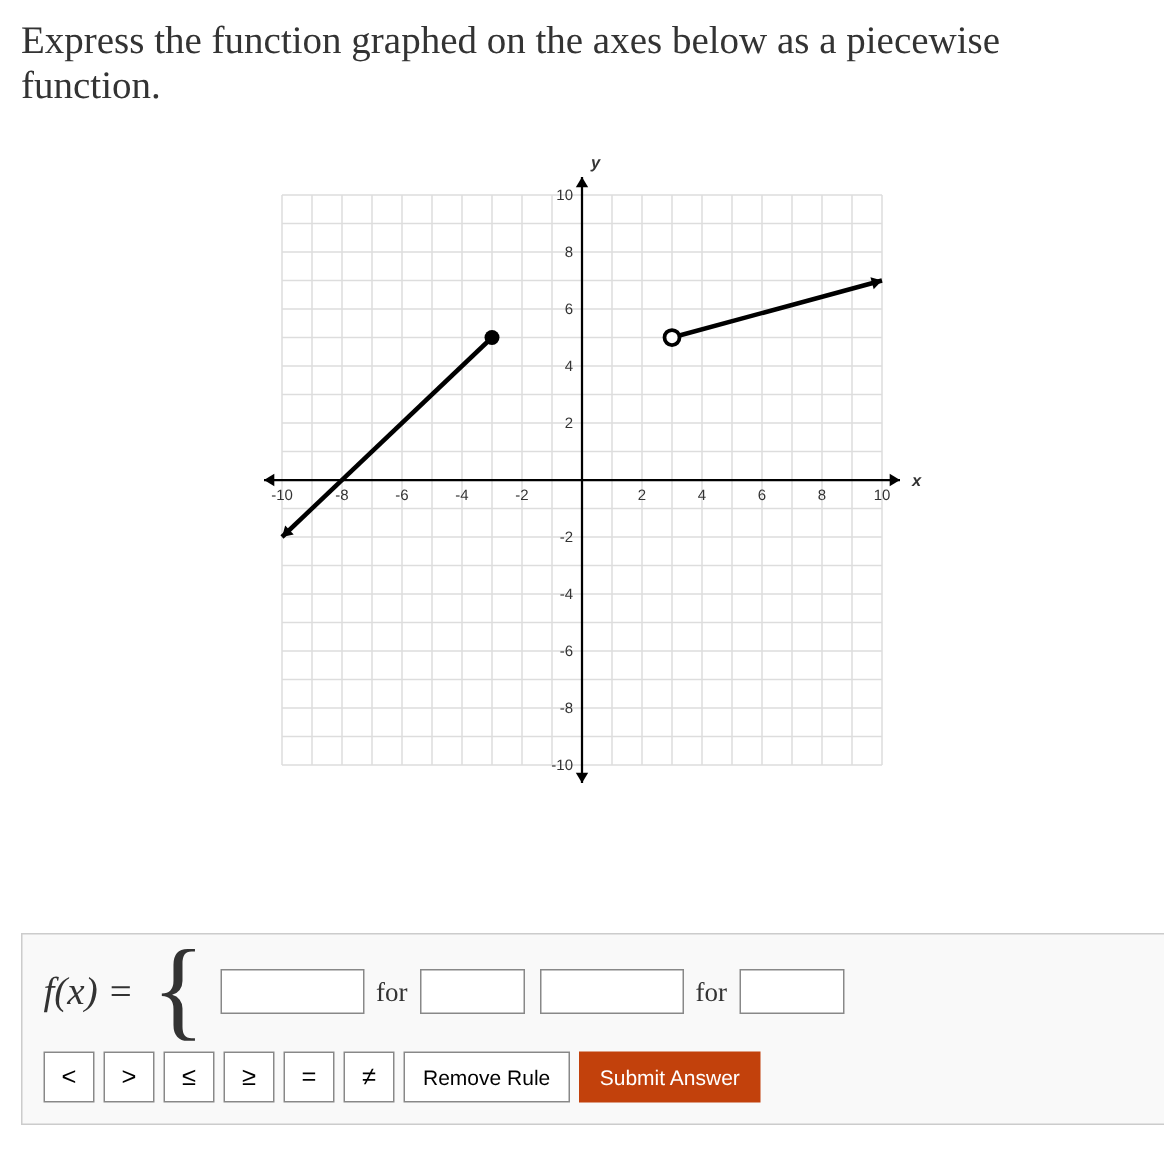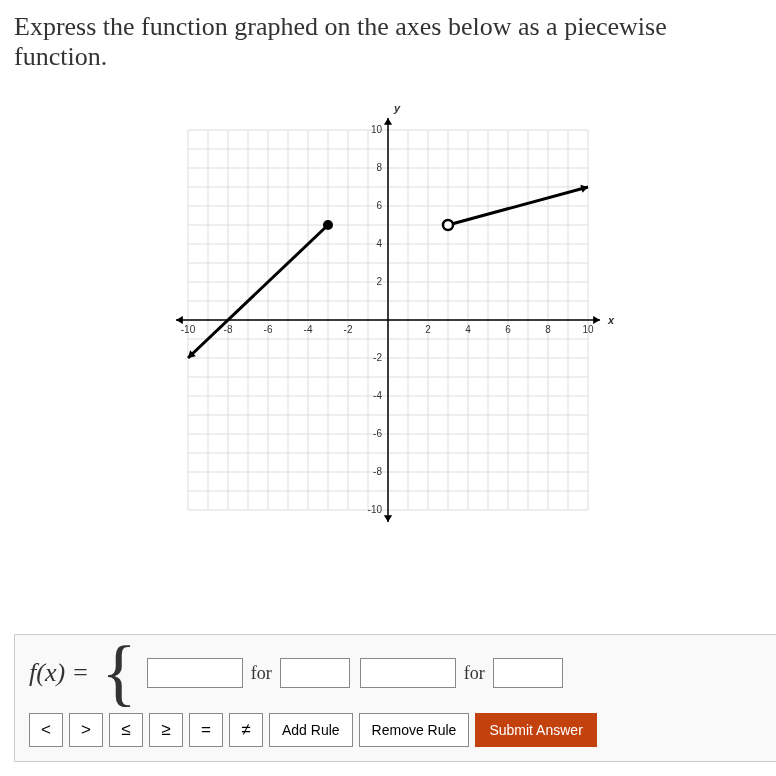--- a/index.html
+++ b/index.html
@@ -23,21 +23,21 @@
       padding: 20px 0 10px 0;
     }
     .answer-panel {
       border: 1px solid #ccc;
       background: #f9f9f9;
       margin: 8px 0 0 0;
       padding: 12px 14px 14px 14px;
       position: absolute;
       left: 14px;
       right: 0;
-      bottom: 14px;
+      bottom: 26px;
       border-right: none;
     }
     .fx-row {
       display: flex;
       align-items: center;
       gap: 8px;
       margin-bottom: 14px;
     }
     .fx-label {
       font-family: 'Times New Roman', serif;
@@ -231,17 +231,16 @@
       </div>
     </div>
   </div>
   <div class="toolbar">
     <button class="sym-btn">&lt;</button>
     <button class="sym-btn">&gt;</button>
     <button class="sym-btn">≤</button>
     <button class="sym-btn">≥</button>
     <button class="sym-btn">=</button>
     <button class="sym-btn">≠</button>
-    <button class="txt-btn">Add Rule</button>
     <button class="txt-btn">Remove Rule</button>
     <button class="submit-btn">Submit Answer</button>
   </div>
 </div>
 
 </body></html>

